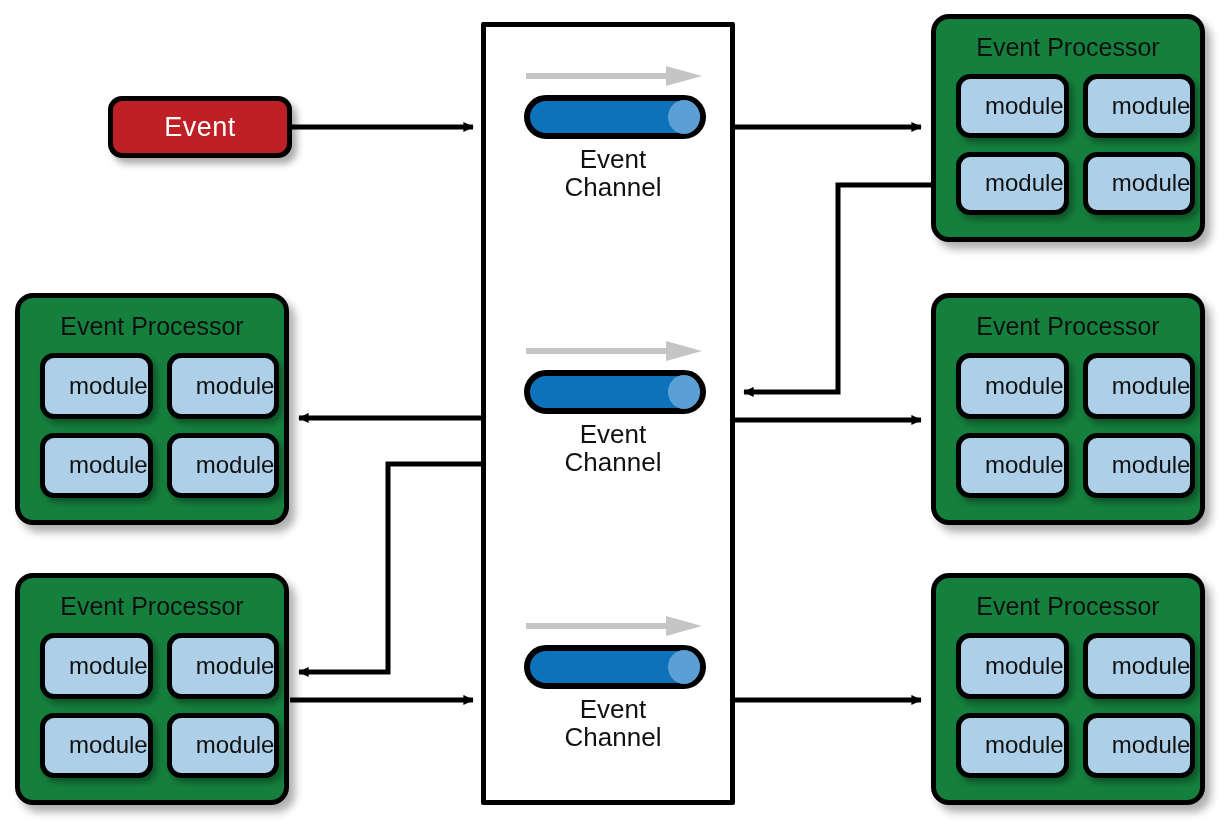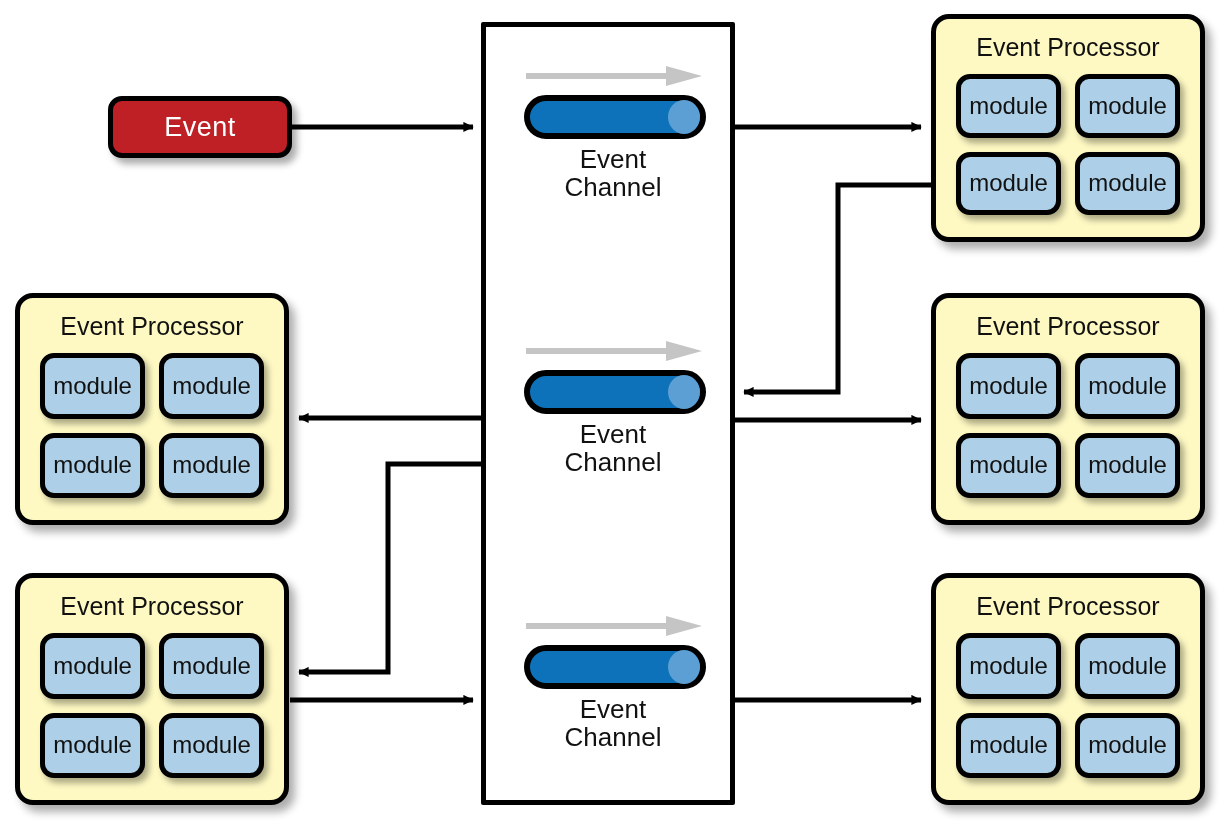--- a/index.html
+++ b/index.html
@@ -15,21 +15,21 @@
     border:5px solid #000;
     border-radius:14px;
     display:flex;align-items:center;justify-content:center;
     color:#ffffff;
     font-size:27px;
     letter-spacing:.5px;
     box-shadow:5px 6px 7px rgba(0,0,0,.33);
   }
 
   .processor{
-    background:#fef9c3;
+    background:#15803d;
     border:5px solid #000;
     border-radius:18px;
     box-shadow:6px 7px 8px rgba(0,0,0,.32);
   }
   .processor-title{
     position:absolute;left:0;right:0;top:14px;
     text-align:center;
     font-size:25px;color:#111;
   }
   .module-grid{
@@ -38,20 +38,21 @@
     gap:14px 14px;
   }
   .module{
     background:#ADD0E8;
     border:5px solid #000;
     border-radius:14px;
     display:flex;align-items:center;justify-content:center;
     font-size:24px;color:#111;
     box-shadow:4px 5px 6px rgba(0,0,0,.33);
     box-sizing:border-box;
+    padding-left:24px;
   }
 
   .channel-container{
     background:#ffffff;
     border:5px solid #000;
     border-radius:2px;
   }
 
   .channel{position:absolute;left:0;width:254px;}
   .chan-arrow{position:absolute;left:40px;top:0;width:177px;height:22px;}

